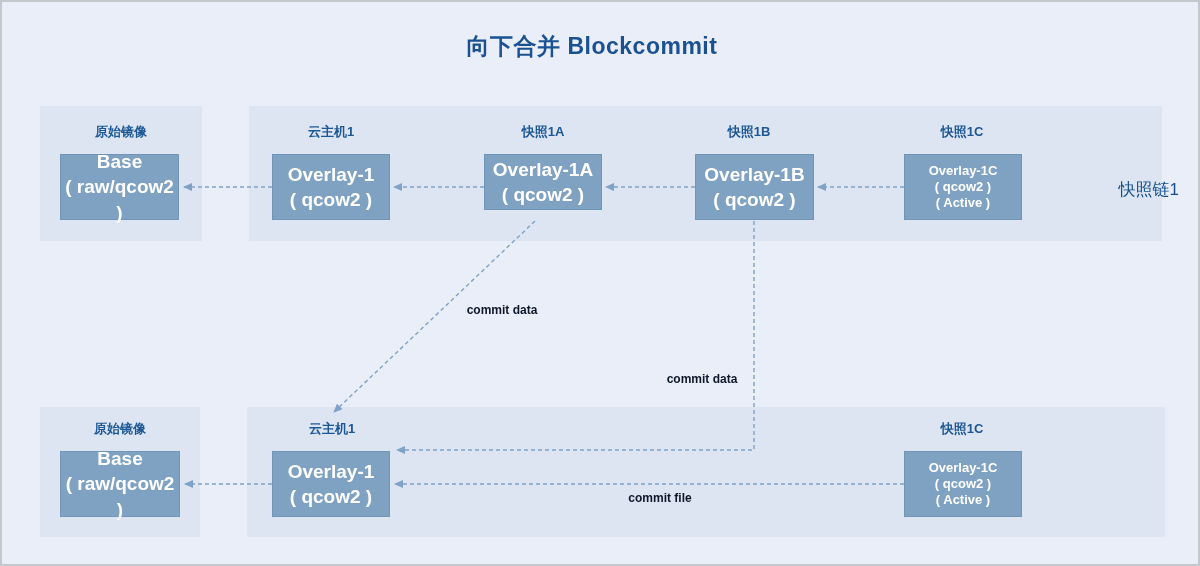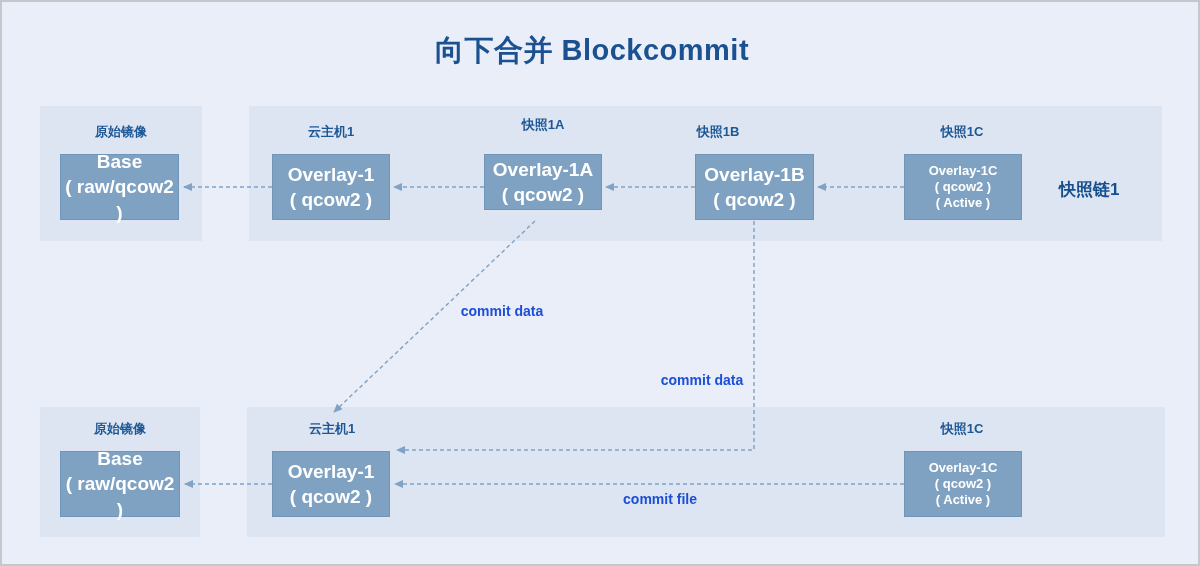--- a/index.html
+++ b/index.html
@@ -3,39 +3,39 @@
 <meta charset="utf-8">
 <style>
   html,body { margin:0; padding:0; background:#ffffff; }
   .canvas {
     position:relative; width:1200px; height:566px; box-sizing:border-box;
     background:#e9eef8; border:2px solid #c4c7cb;
     font-family:"Liberation Sans", sans-serif; overflow:hidden;
   }
   .title {
     position:absolute; top:29px; left:0; width:1180px; text-align:center;
-    font-size:29px; font-weight:700; color:#1b5191; letter-spacing:0.5px;
+    font-size:23px; font-weight:700; color:#1b5191; letter-spacing:0.5px;
   }
   .panel { position:absolute; background:#dce5f1; }
   .node {
     position:absolute; box-sizing:border-box; background:#7fa2c2;
     border:1px solid #6f95b8; color:#ffffff; font-size:19px; font-weight:600;
     text-align:center; display:flex; flex-direction:column; justify-content:center;
     line-height:1.32;
   }
   .nlabel {
     position:absolute; color:#1d5795; font-size:13px; font-weight:600;
     text-align:center; white-space:nowrap;
   }
   .chain {
-    position:absolute; color:#164f8e; font-size:17px; font-weight:700;
-    text-align:left; white-space:nowrap;
+    position:absolute; color:#164f8e; font-size:17px; font-weight:400;
+    text-align:right; white-space:nowrap;
   }
   .anno {
-    position:absolute; color:#1d4ed8; font-size:14px; font-weight:600;
+    position:absolute; color:#0f172a; font-size:12px; font-weight:600;
     text-align:center; white-space:nowrap;
   }
   .wires { position:absolute; left:0; top:0; pointer-events:none; }
 </style>
 </head>
 <body>
 
 <div class="canvas">
 
   <div class="title">向下合并 Blockcommit</div>
@@ -58,22 +58,22 @@
       <line x1="902" y1="185" x2="816" y2="185" marker-end="url(#arr)"></line>
       <line x1="270" y1="482" x2="183" y2="482" marker-end="url(#arr)"></line>
       <line x1="902" y1="482" x2="393" y2="482" marker-end="url(#arr)"></line>
       <line x1="533" y1="219" x2="332" y2="410" marker-end="url(#arr)"></line>
       <polyline points="752,219 752,448 395,448" marker-end="url(#arr)"></polyline>
     </g>
   </svg>
 
   <div class="nlabel" style="left:38px;top:121px;width:162px">原始镜像</div>
   <div class="nlabel" style="left:269px;top:121px;width:120px">云主机1</div>
-  <div class="nlabel" style="left:481px;top:114px;width:120px">快照1A</div>
-  <div class="nlabel" style="left:656px;top:121px;width:120px">快照1B</div>
+  <div class="nlabel" style="left:481px;top:121px;width:120px">快照1A</div>
+  <div class="nlabel" style="left:687px;top:121px;width:120px">快照1B</div>
   <div class="nlabel" style="left:900px;top:121px;width:120px">快照1C</div>
   <div class="chain" style="left:1057px;top:176px;width:120px">快照链1</div>
 
   <div class="node" style="left:58px;top:152px;width:119px;height:66px">
     <span>Base</span>
     <span>( raw/qcow2 )</span>
   </div>
   <div class="node" style="left:270px;top:152px;width:118px;height:66px">
     <span>Overlay-1</span>
     <span>( qcow2 )</span>

